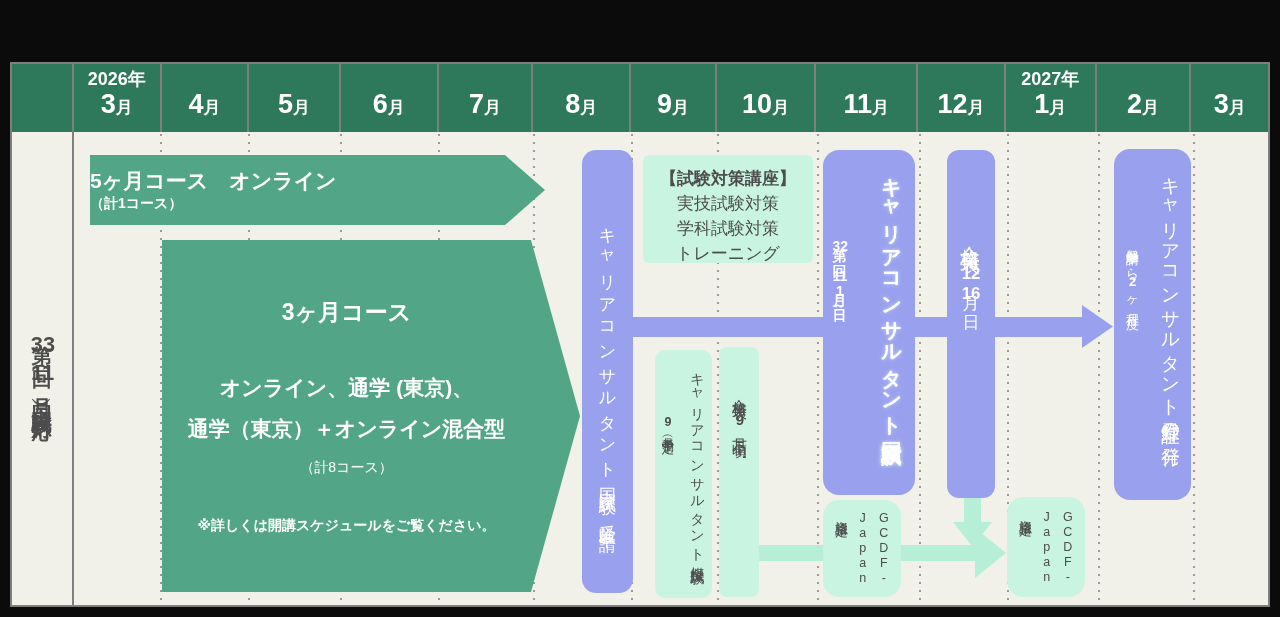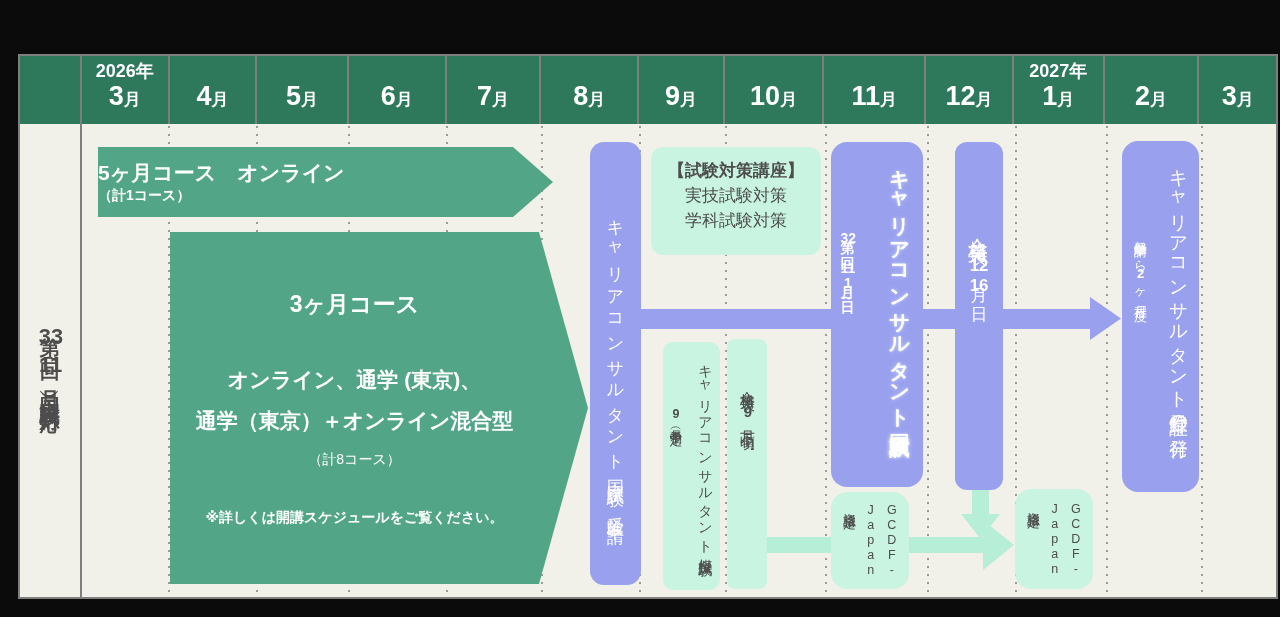--- a/index.html
+++ b/index.html
@@ -1,20 +1,20 @@
 <!DOCTYPE html>
 <html><head>
 <meta charset="utf-8">
 <style>
   html,body{margin:0;padding:0;}
   body{font-family:"Liberation Sans","DejaVu Sans",sans-serif;}
   .frame{position:relative;width:1280px;height:617px;background:#0b0b0b;overflow:hidden;}
   .titlebar{position:absolute;left:0;top:0;width:1280px;height:62px;display:flex;align-items:center;justify-content:center;}
   .title{color:#8e8e8e;font-size:29px;font-weight:bold;letter-spacing:1px;white-space:nowrap;}
-  .table{position:absolute;left:10px;top:54px;width:1260px;height:545px;box-sizing:border-box;border:2px solid #7f7f7f;background:#f2f1e9;margin-left:8px;}
+  .table{position:absolute;left:10px;top:62px;width:1260px;height:545px;box-sizing:border-box;border:2px solid #7f7f7f;background:#f2f1e9;}
   .hrow{position:absolute;left:0;top:0;width:1256px;height:68px;display:flex;}
   .hcell{box-sizing:border-box;background:#2e795c;border-right:2px solid #7f7f7f;display:flex;flex-direction:column;align-items:center;justify-content:flex-end;padding-bottom:9px;color:#fff;}
   .hcell:last-child{border-right:none;}
   .hyear{font-size:18px;font-weight:bold;line-height:20px;min-height:20px;}
   .hmonth{display:flex;align-items:baseline;line-height:30px;}
   .hnum{font-size:27px;font-weight:bold;}
   .hunit{font-size:17px;font-weight:bold;}
   .body{position:absolute;left:0;top:68px;width:1256px;height:473px;background:#f2f1e9;overflow:hidden;}
   .sidecell{position:absolute;left:0;top:0;width:62px;height:473px;border-right:2px solid #7f7f7f;box-sizing:border-box;display:flex;align-items:center;justify-content:center;}
   .vtext{writing-mode:vertical-rl;text-orientation:mixed;}
@@ -35,21 +35,21 @@
   .arrow5 .l2{font-size:14px;font-weight:bold;line-height:18px;}
   .course3{display:flex;flex-direction:column;align-items:center;justify-content:center;padding-right:49px;box-sizing:border-box;
            clip-path:polygon(0 0,369px 0,418px 176px,369px 352px,0 352px);gap:8px;}
   .course3 .l1{font-size:23px;font-weight:bold;line-height:30px;margin-bottom:36px;}
   .course3 .l2,.course3 .l3{font-size:21px;font-weight:bold;line-height:33px;}
   .course3 .l4{font-size:14px;font-weight:normal;line-height:28px;}
   .course3 .note{font-size:14px;font-weight:bold;line-height:20px;margin-top:26px;}
   .bar{border-radius:14px;}
   .augbar{display:flex;align-items:center;justify-content:center;}
   .augbar .vtext{font-size:17px;letter-spacing:4px;}
-  .prepbox{border-radius:12px;text-align:center;padding-top:11px;box-sizing:border-box;font-size:17px;line-height:25px;}
+  .prepbox{border-radius:6px;text-align:center;padding-top:11px;box-sizing:border-box;font-size:17px;line-height:25px;}
   .prepbox .b{font-weight:bold;}
   .novmain{position:absolute;right:9px;top:14px;font-size:20px;font-weight:bold;letter-spacing:1px;text-shadow:0 0 4px #c9d6ff,0 0 1px #ffffff;}
   .novannot{position:absolute;left:8px;top:88px;font-size:14px;font-weight:bold;letter-spacing:1px;}
   .decbar{display:flex;justify-content:center;padding-top:80px;box-sizing:border-box;}
   .decbar .vtext{font-size:20px;letter-spacing:3px;}
   .decbar .date{font-size:17px;}
   .febmain{position:absolute;right:8px;top:16px;font-size:18.5px;letter-spacing:1px;}
   .febannot{position:absolute;left:9px;top:90px;font-size:13px;letter-spacing:1px;}
   .mogibox{border-radius:10px;}
   .mogimain{position:absolute;right:5px;top:13px;font-size:14px;letter-spacing:1.5px;}
@@ -203,20 +203,21 @@
       </div>
 
       <div class="shape purple bar augbar" style="left:570px;top:18px;width:51px;height:443px">
         <div class="vtext">キャリアコンサルタント国家試験　受験申請</div>
       </div>
 
       <div class="shape mintbox prepbox" style="left:631px;top:23px;width:170px;height:108px">
         <div class="b">【試験対策講座】</div>
         <div>実技試験対策</div>
         <div>学科試験対策</div>
+        <div>トレーニング</div>
       </div>
 
       <div class="shape mintbox mogibox" style="left:643px;top:218px;width:57px;height:248px">
         <div class="vtext mogimain">キャリアコンサルタント模擬試験</div>
         <div class="vtext mogiannot"><span class="tcy">9</span><span>月中旬（予定）</span></div>
       </div>
 
       <div class="shape mintbox gokakubox" style="left:707px;top:215px;width:40px;height:250px">
         <div class="vtext"><span>合格発表　</span><span class="tcy">9</span><span>月下旬頃</span></div>
       </div>

